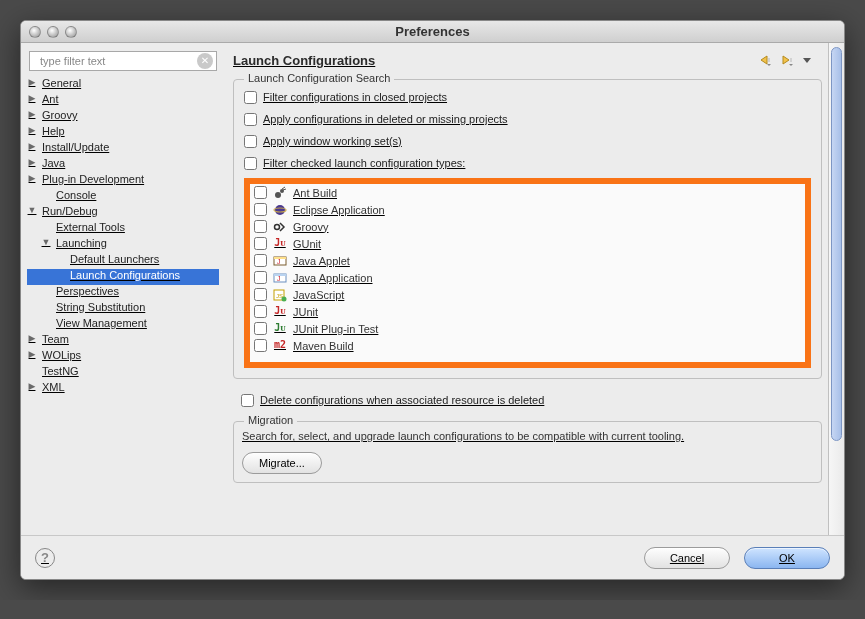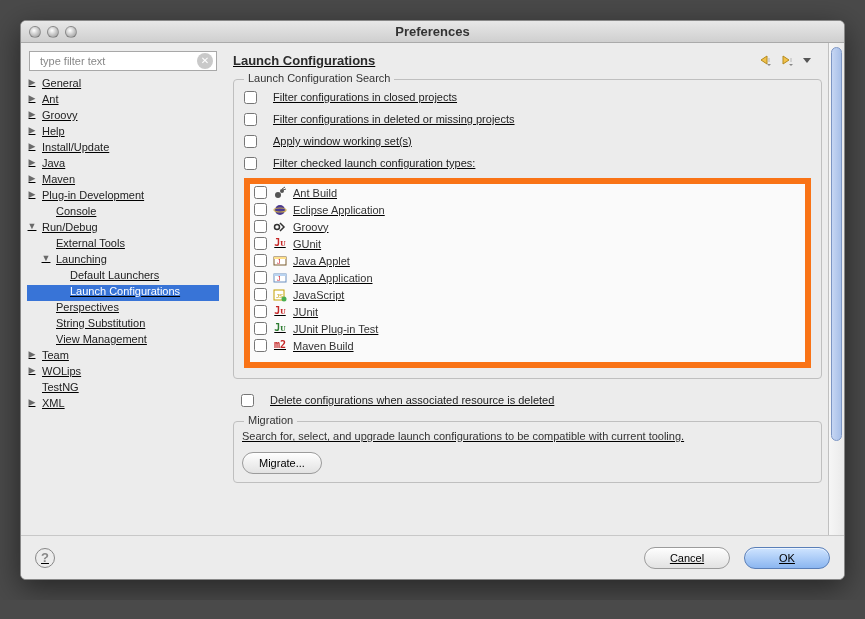--- a/index.html
+++ b/index.html
@@ -24,21 +24,21 @@
   .ind0{padding-left:0px}.ind1{padding-left:14px}.ind2{padding-left:28px}
   .spacer{width:12px;display:inline-block}
   .main { flex:1; display:flex; border-left:0; }
   .panel { flex:1; padding:6px 2px 6px 10px; display:flex; flex-direction:column; overflow:hidden; }
   .panel-header { display:flex; align-items:center; justify-content:space-between; height:22px; padding-right:10px; }
   .panel-title { font-size:13px; font-weight:bold; color:#2b2b2b; }
   .panel-icons { display:flex; gap:4px; align-items:center; }
   .arrow-btn { width:18px; height:16px; display:flex; align-items:center; justify-content:center; cursor:pointer; }
   .filters-group { border:1px solid #bfbfbf; border-radius:4px; margin:8px 4px 8px 0; background:#ececec; padding:6px 6px 6px 6px; position:relative; }
   .group-label { position:absolute; top:-8px; left:10px; background:#ececec; padding:0 4px; font-size:11px; color:#333; }
-  .chk-row { display:flex; align-items:center; height:22px; gap:16px; padding-left:4px; color:#222; }
+  .chk-row { display:flex; align-items:center; height:22px; gap:6px; padding-left:4px; color:#222; }
   input[type=checkbox]{ width:13px; height:13px; }
   .types-list { border:6px solid #f97316; margin:4px; height:190px; overflow-y:auto; background:#fafafa; }
   .type-row { display:flex; align-items:center; gap:5px; height:17px; padding:0 4px; color:#333; }
   .type-icon { width:16px; height:14px; display:flex; align-items:flex-start; justify-content:center; }
   .migration { border:1px solid #bfbfbf; border-radius:4px; margin:4px 4px 4px 0; background:#ececec; padding:8px; position:relative; }
   .migration .desc { color:#333; margin-bottom:10px; }
   .mac-btn { height:22px; padding:0 16px; border:1px solid #9b9b9b; border-radius:11px; background:linear-gradient(#fefefe,#e2e2e2); font-size:11px; cursor:pointer; box-shadow: 0 1px 0 rgba(255,255,255,0.6) inset; }
   .vscroll { width:16px; border-left:1px solid #c0c0c0; background:linear-gradient(to right,#f6f6f6,#eaeaea); position:relative; border-top-right-radius:3px; border-bottom-right-radius:3px; }
   .vscroll .thumb { position:absolute; left:2px; right:2px; top:4px; height:80%; background:linear-gradient(to right,#c6d6f3,#a7bfe8); border:1px solid #7d96c4; border-radius:6px; }
   .footer { height:44px; border-top:1px solid #c8c8c8; display:flex; align-items:center; justify-content:space-between; padding:0 14px; background:#ececec; }
@@ -85,24 +85,20 @@
             <span class="tri collapsed"></span>
             <span class="label">Help</span>
           </div>
           <div class="node ind0">
             <span class="tri collapsed"></span>
             <span class="label">Install/Update</span>
           </div>
           <div class="node ind0">
             <span class="tri collapsed"></span>
             <span class="label">Java</span>
-          </div>
-          <div class="node ind0">
-            <span class="tri collapsed"></span>
-            <span class="label">Maven</span>
           </div>
           <div class="node ind0">
             <span class="tri collapsed"></span>
             <span class="label">Plug-in Development</span>
           </div>
           <div class="node ind1">
             <span class="spacer"></span>
             <span class="label">Console</span>
           </div>
           <div class="node ind0">
@@ -185,21 +181,21 @@
 
         <div class="filters-group">
           <div class="group-label">Launch Configuration Search</div>
 
           <label class="chk-row">
             <input type="checkbox" style="">
             <span>Filter configurations in closed projects</span>
           </label>
           <label class="chk-row">
             <input type="checkbox" style="">
-            <span>Filter configurations in deleted or missing projects</span>
+            <span>Apply configurations in deleted or missing projects</span>
           </label>
           <label class="chk-row">
             <input type="checkbox" style="">
             <span>Apply window working set(s)</span>
           </label>
           <label class="chk-row">
             <input type="checkbox" style="">
             <span>Filter checked launch configuration types:</span>
           </label>
 

